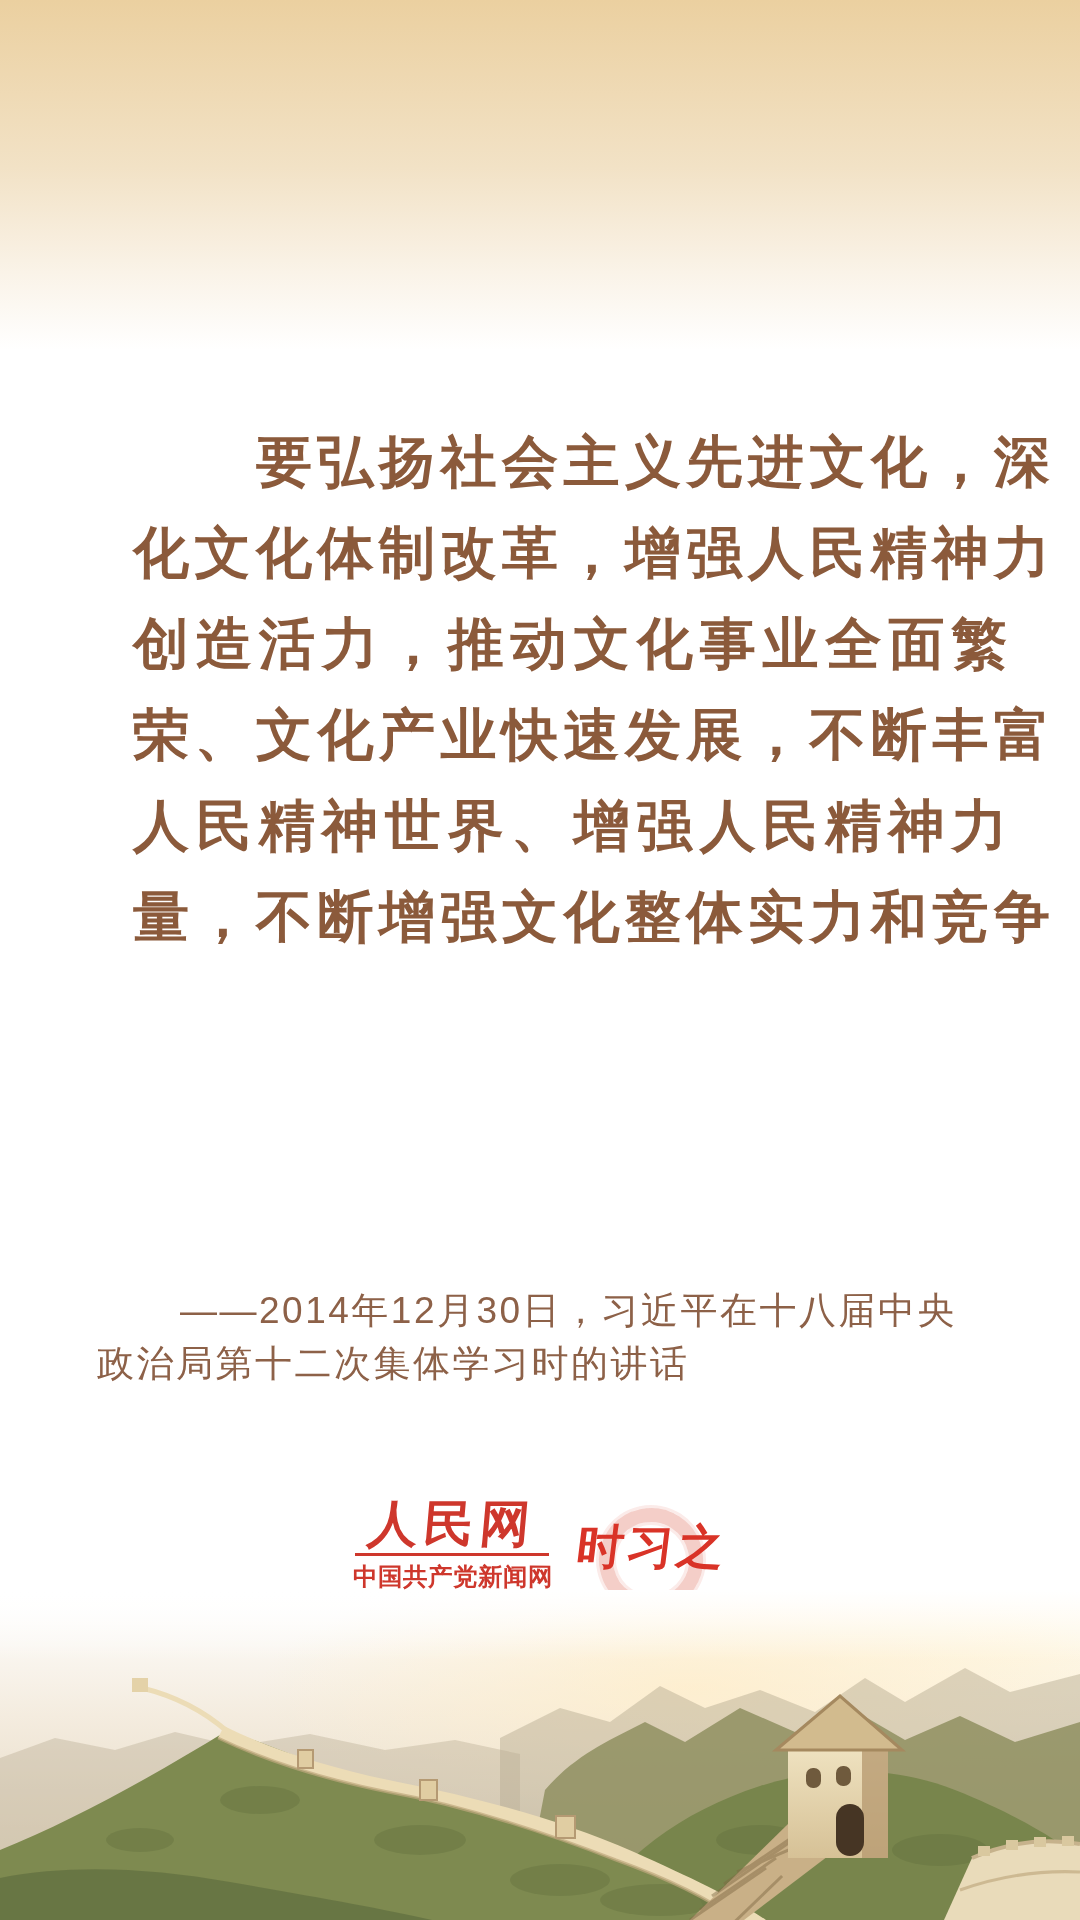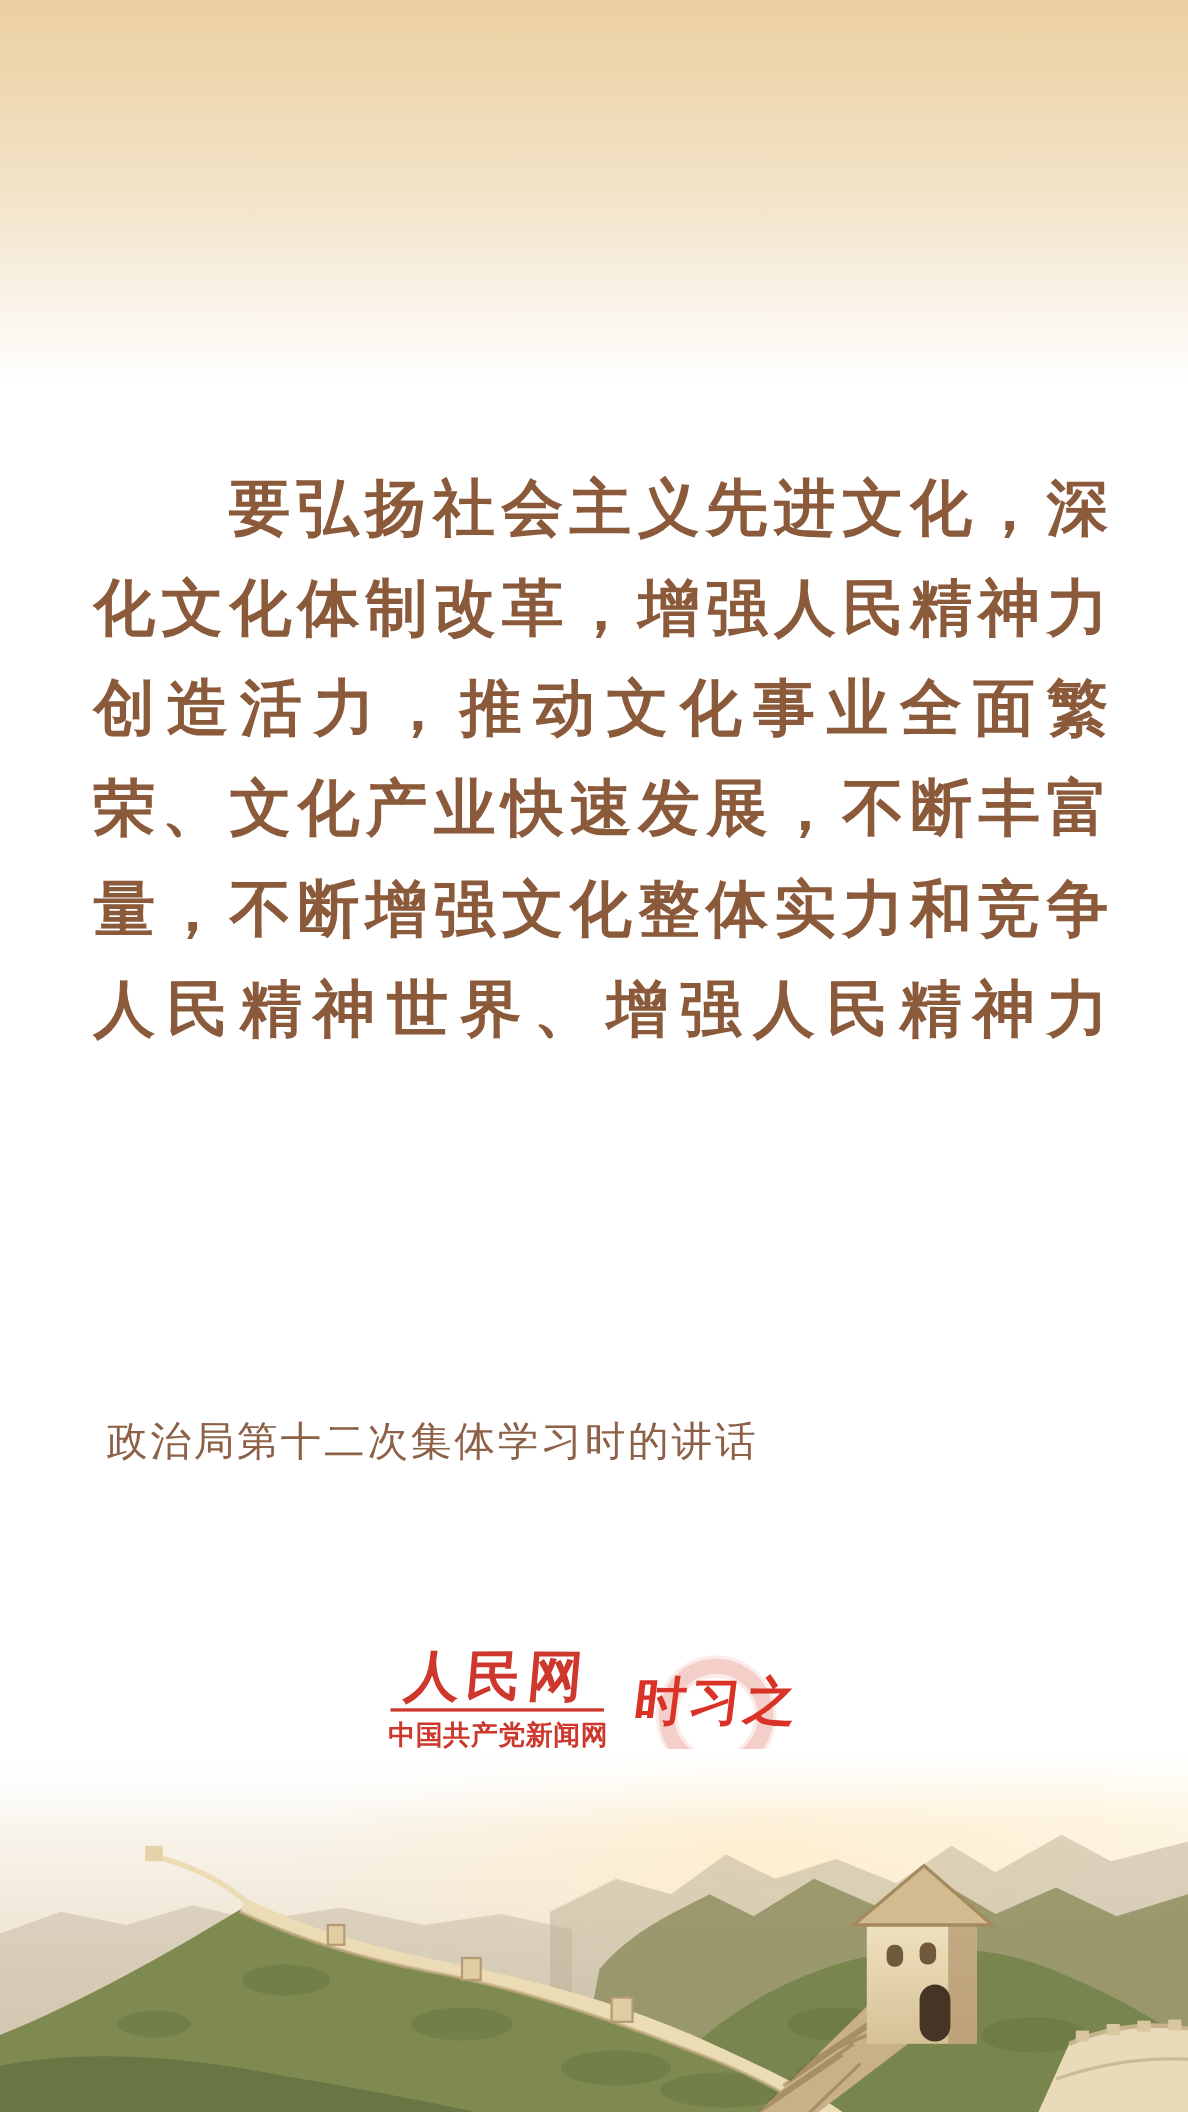--- a/index.html
+++ b/index.html
@@ -16,21 +16,21 @@
     position:absolute;top:0;left:0;width:1080px;height:350px;
     background:linear-gradient(180deg,#ebd0a0 0%,#f2e2c6 48%,#faf3e8 78%,#ffffff 100%);
   }
   
   .quote{
     position:absolute;left:85px;top:416px;width:928px;
     font-size:56px;line-height:91px;letter-spacing:5.5px;
     font-weight:700;color:#8b5a3b;
     text-align:justify;
   }
-  .qline{text-align:justify;text-align-last:justify;white-space:nowrap;}
+  .qline{text-align:justify;text-align-last:justify;white-space:nowrap;margin-left:48px;}
   .qline.first{text-indent:123px;}
   .qline.last{text-align-last:left;white-space:normal;}
   
   .attribution{
     position:absolute;left:97px;top:1284px;width:906px;
     font-size:37px;line-height:53px;letter-spacing:2.5px;
     font-weight:400;color:#8d6148;
   }
   .aline.first{text-indent:83px;}
   
@@ -71,25 +71,26 @@
 
 <div class="canvas">
 
   <div class="top-gradient"></div>
 
   <div class="quote">
     <div class="qline first">要弘扬社会主义先进文化，深</div>
     <div class="qline">化文化体制改革，增强人民精神力</div>
     <div class="qline">创造活力，推动文化事业全面繁</div>
     <div class="qline">荣、文化产业快速发展，不断丰富</div>
+    <div class="qline">人民精神世界、增强人民精神力</div>
     <div class="qline">量，不断增强文化整体实力和竞争</div>
-    <div class="qline">人民精神世界、增强人民精神力</div>
   </div>
 
   <div class="attribution">
+    <div class="aline first">——2014年12月30日，习近平在十八届中央</div>
     <div class="aline">政治局第十二次集体学习时的讲话</div>
   </div>
 
   <div class="logos">
     <div class="people-logo">
       <div class="people-script">人民网</div>
       <div class="people-divider"></div>
       <div class="people-sub">中国共产党新闻网</div>
       <div class="people-domain">cpc.people.cn</div>
     </div>

